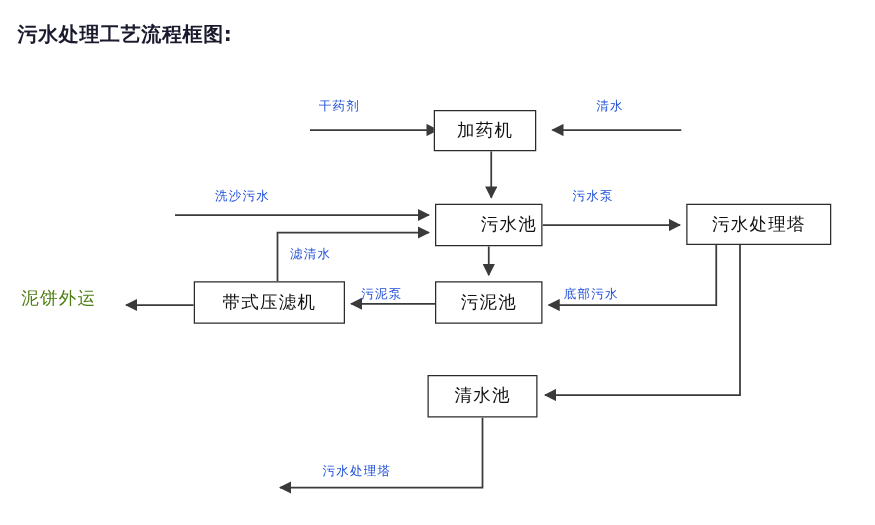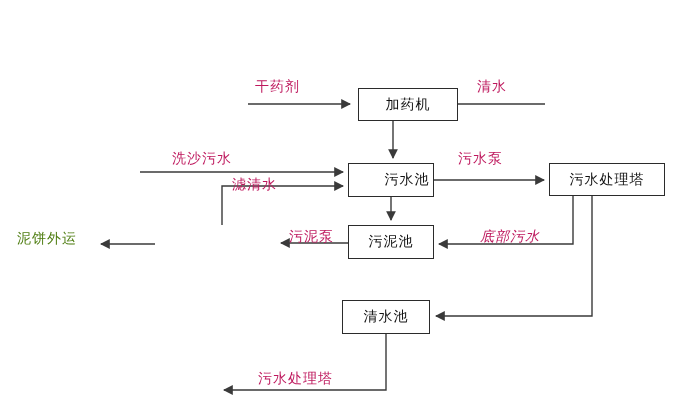--- a/index.html
+++ b/index.html
@@ -40,39 +40,40 @@
     display: flex;
     align-items: center;
     justify-content: center;
     color: #111111;
     font-size: 14px;
     letter-spacing: 1px;
     white-space: nowrap;
   }
   .edge-label {
     position: absolute;
-    color: #be185d;
-    font-size: 14px;
+    color: #1d4ed8;
+    font-size: 10px;
     letter-spacing: 1px;
     white-space: nowrap;
     background: transparent;
   }
   .free-label {
     position: absolute;
     color: #4d7c0f;
     font-size: 14px;
     letter-spacing: 1px;
     white-space: nowrap;
   }
 </style>
 </head>
 <body>
 
 <div id="page">
 
+  <div id="diagram-title">污水处理工艺流程框图:</div>
 
   <svg id="flow-svg" viewBox="0 0 700 420" xmlns="http://www.w3.org/2000/svg">
     <defs>
       <marker id="arrow" viewBox="0 0 10 10" refX="9" refY="5" markerWidth="7" markerHeight="7" orient="auto-start-reverse">
         <path d="M 0 0 L 10 5 L 0 10 z" fill="#3a3a3a"></path>
       </marker>
     </defs>
     <g stroke="#3a3a3a" stroke-width="1.4" fill="none">
 
       <path d="M 248 104 L 350 104" marker-end="url(#arrow)"></path>
@@ -94,52 +95,55 @@
       <path d="M 155 244 L 101 244" marker-end="url(#arrow)"></path>
 
       <path d="M 573 196 L 573 244 L 439 244" marker-end="url(#arrow)"></path>
 
       <path d="M 592 196 L 592 316 L 436 316" marker-end="url(#arrow)"></path>
 
       <path d="M 386 334 L 386 390 L 224 390" marker-end="url(#arrow)"></path>
     </g>
   </svg>
 
-  <div class="node-box" style="left:358px; top:88px; width:100px; height:33px;">
+  <div class="node-box" style="left:347px; top:88px; width:82px; height:33px;">
     <span>加药机</span>
   </div>
 
   <div class="node-box" style="left:348px; top:163px; width:86px; height:34px;padding-left:32px;">
     <span>污水池</span>
   </div>
 
   <div class="node-box" style="left:549px; top:163px; width:116px; height:33px;">
     <span>污水处理塔</span>
   </div>
 
+  <div class="node-box" style="left:155px; top:225px; width:121px; height:34px;">
+    <span>带式压滤机</span>
+  </div>
 
   <div class="node-box" style="left:342px; top:300px; width:88px; height:34px;">
     <span>清水池</span>
   </div>
 
   <div class="node-box" style="left:348px; top:225px; width:86px; height:34px;">
     <span>污泥池</span>
   </div>
 
   <div class="edge-label" style="left:255px; top:78px;">干药剂</div>
 
   <div class="edge-label" style="left:477px; top:78px;">清水</div>
 
   <div class="edge-label" style="left:172px; top:150px;font-family:Liberation Serif, serif;">洗沙污水</div>
 
-  <div class="edge-label" style="left:232px; top:176px;text-align:center;">滤清水</div>
+  <div class="edge-label" style="left:232px; top:196px;text-align:center;">滤清水</div>
 
   <div class="edge-label" style="left:458px; top:150px;">污水泵</div>
 
   <div class="free-label" style="left:17px; top:230px;">泥饼外运</div>
 
   <div class="edge-label" style="left:289px; top:228px;">污泥泵</div>
 
-  <div class="edge-label" style="left:480px; top:228px;font-style:italic;">底部污水</div>
+  <div class="edge-label" style="left:451px; top:228px;">底部污水</div>
 
   <div class="edge-label" style="left:258px; top:370px;">污水处理塔</div>
 
 </div>
 
 </body></html>

